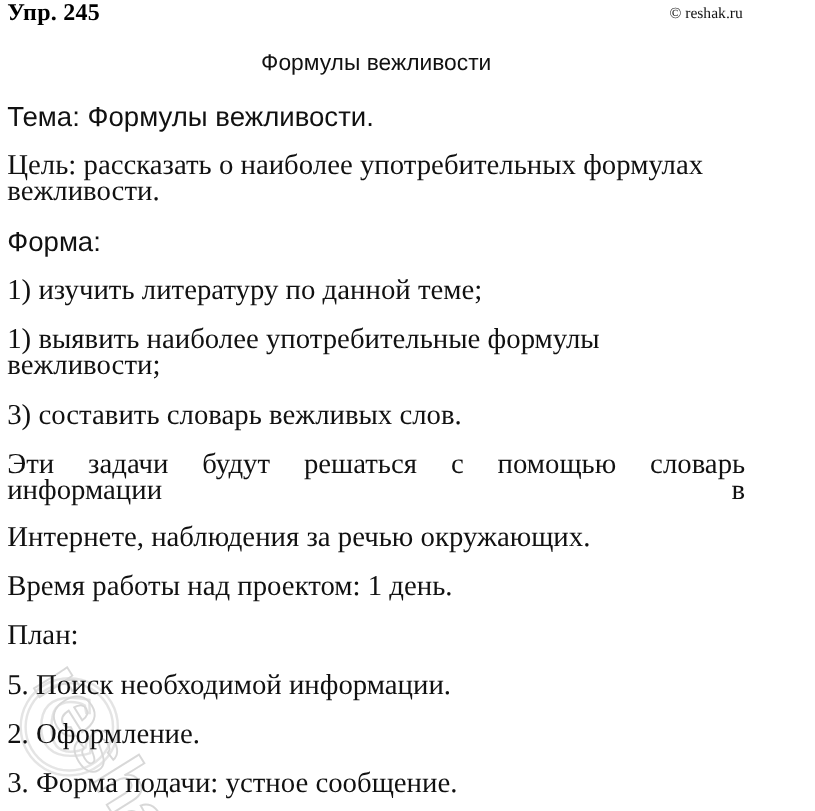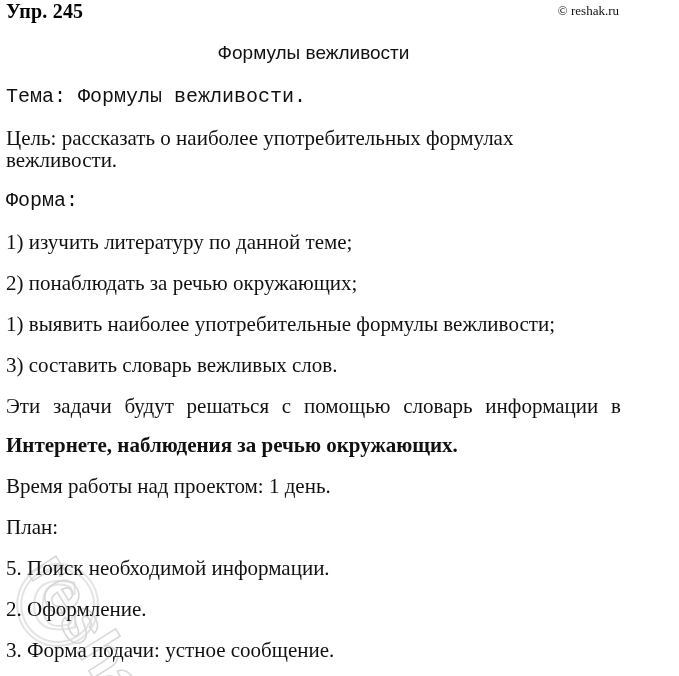--- a/index.html
+++ b/index.html
@@ -66,39 +66,38 @@
     font-size: 19px;
     line-height: 22px;
     margin-top: 16px;
   }
 
   
   .body {
     margin-top: 22px;
   }
   .line {
-    font-size: 21px;
+    font-size: 24px;
     line-height: 22px;
     margin: 0 0 19px 0;
     white-space: pre-wrap;
   }
   .line.serif {
     font-family: "Liberation Serif", "DejaVu Serif", serif;
   }
   .line.sans {
-    font-family: Liberation Mono, monospace;
-    font-size: 20px;
+    font-family: Liberation Sans, sans-serif;
+    font-size: 23px;
   }
   .line.justified {
     text-align: justify;
     text-align-last: justify;
     margin-bottom: 17px;
   }
   .line.flow {
-    font-weight: bold;
   }
 
   
   .watermark {
     position: absolute;
     left: 6px;
     top: 510px;
     width: 330px;
     height: 170px;
     z-index: 1;
@@ -147,21 +146,20 @@
   <div class="body">
 
     <p class="line sans">Тема: Формулы вежливости.</p>
 
     <p class="line serif">Цель: рассказать о наиболее употребительных формулах вежливости.</p>
 
     <p class="line sans">Форма:</p>
 
     <p class="line serif">1) изучить литературу по данной теме;</p>
 
-    <p class="line serif">2) понаблюдать за речью окружающих;</p>
 
     <p class="line serif">1) выявить наиболее употребительные формулы вежливости;</p>
 
     <p class="line serif">3) составить словарь вежливых слов.</p>
 
     <p class="line serif justified">Эти задачи будут решаться с помощью словарь информации в</p>
 
     <p class="line serif flow">Интернете, наблюдения за речью окружающих.</p>
 
     <p class="line serif">Время работы над проектом: 1 день.</p>

